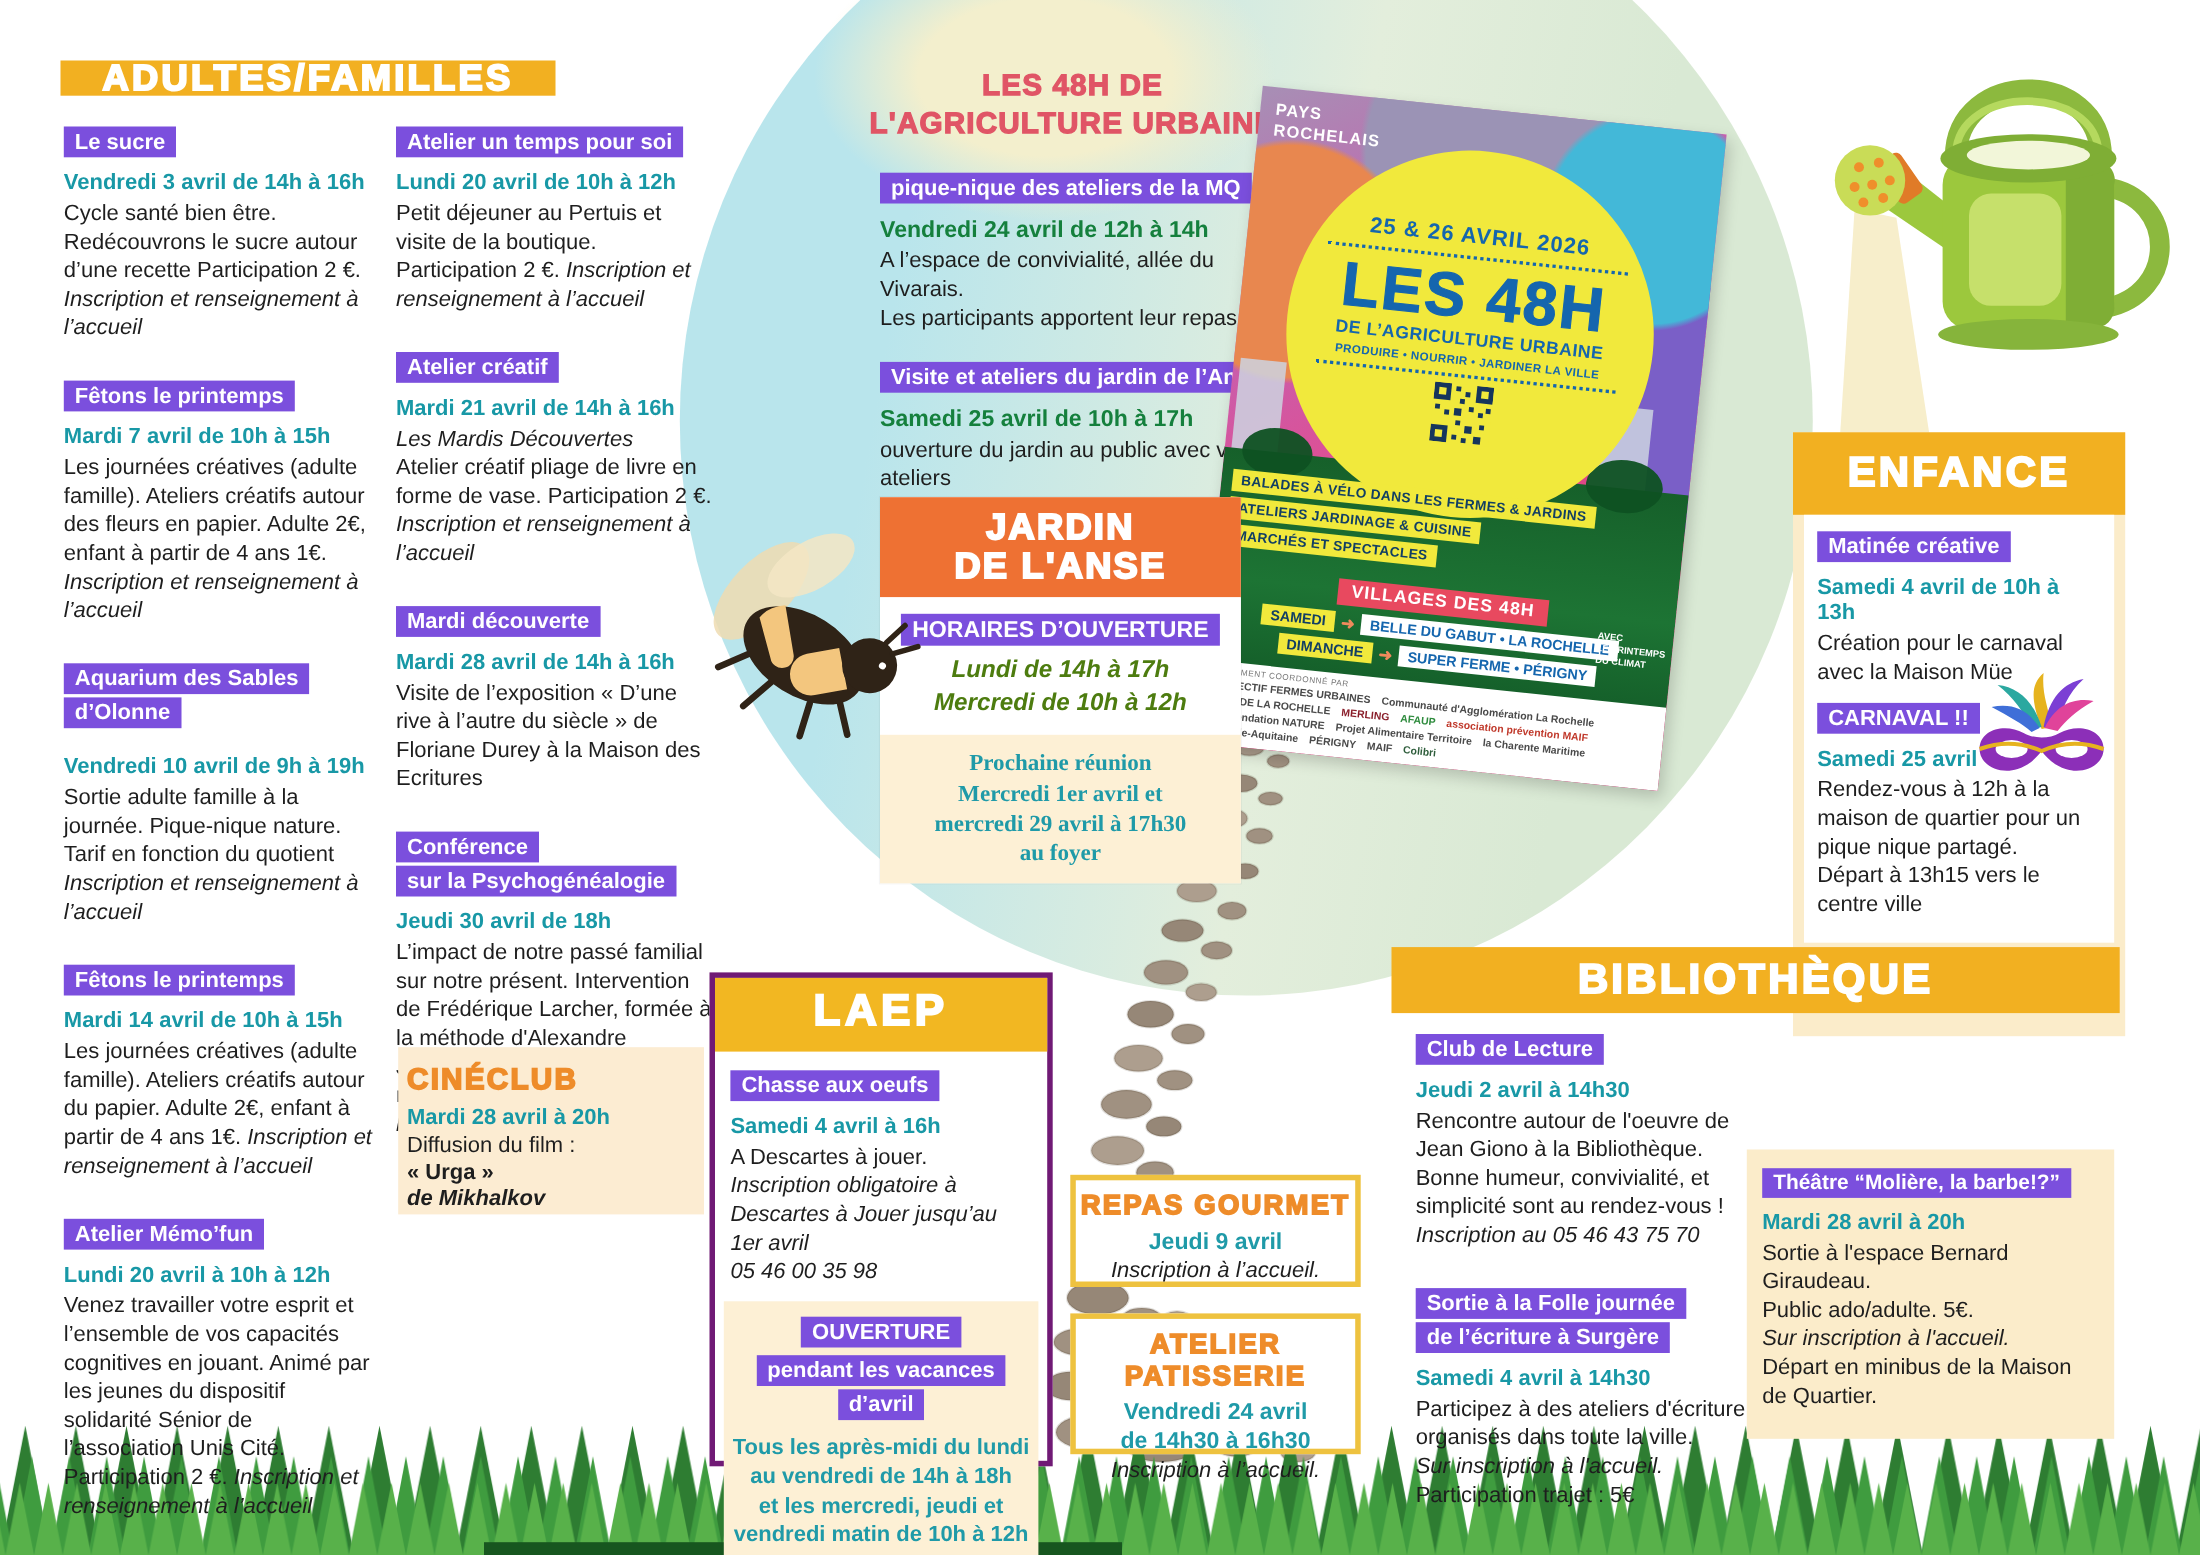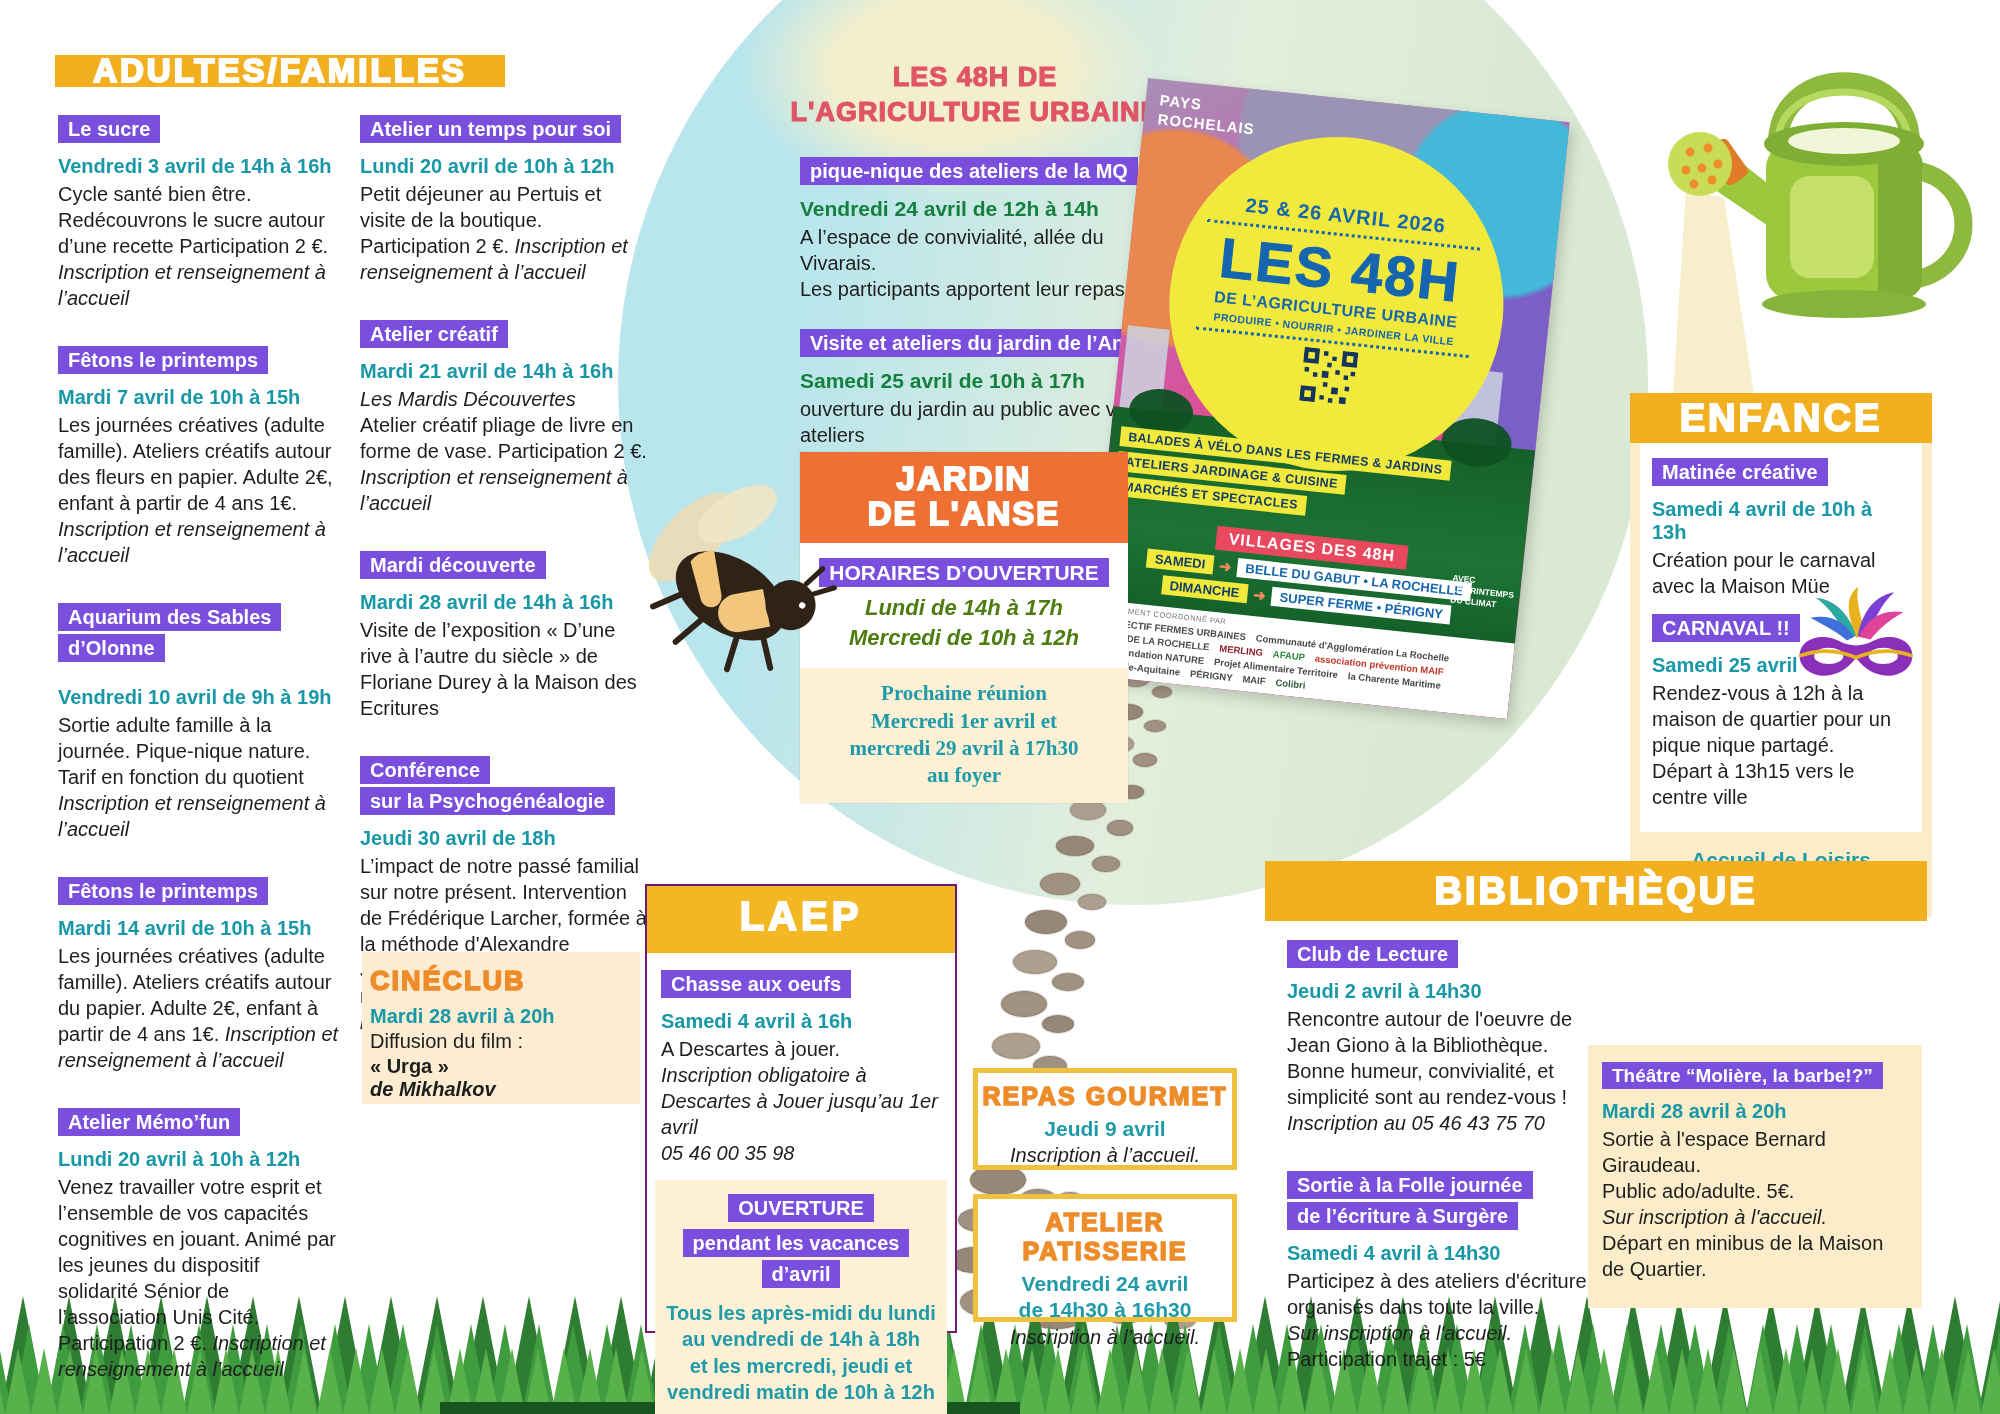--- a/index.html
+++ b/index.html
@@ -47,21 +47,21 @@
       box-shadow:0 0 0 1px rgba(0,0,0,.04);}
   .jardin-head{background:#ee7133;text-align:center;padding:10px 4px 12px;}
   .jardin-head span{font-size:33px;letter-spacing:2px;line-height:1.05;white-space:pre-line;display:block;}
   .jardin-white{background:#fff;padding:14px 10px 16px;text-align:center;}
   .jardin-white .chip{font-size:21px;}
   .hours{font-size:22px;font-weight:bold;color:#4d7c0f;margin-top:3px;white-space:pre-line;line-height:1.35;font-style:italic;}
   .jardin-cream{background:#fdf0d5;padding:12px 6px 14px;text-align:center;font-family:Liberation Serif, serif;}
   .reunion{color:#1f9aa8;font-weight:bold;font-size:21px;line-height:1.3;white-space:pre-line;}
   
   .laep{position:absolute;left:645px;top:884px;width:312px;height:449px;box-sizing:border-box;
-      border:2px solid #701a75;background:#fff;z-index:3;}
+      border:5px solid #701a75;background:#fff;z-index:3;}
   .laep-head{background:#f2b722;text-align:center;padding:8px 0 14px;}
   .laep-head span{font-size:40px;letter-spacing:4px;}
   .laep-content{padding:16px 14px 0;}
   .ouverture{background:#fdf0d5;margin:14px 8px 0;padding:13px 4px 14px;text-align:center;}
   .ouverture .chip{font-size:20px;}
   .ouv-text{color:#1f9aa8;font-weight:bold;font-size:20px;line-height:1.32;white-space:pre-line;margin-top:10px;}
   
   .frame-box{position:absolute;left:973px;width:264px;box-sizing:border-box;border:5px solid #eec23f;
       background:#fff;text-align:center;z-index:3;padding:9px 4px;}
   .repas{top:1068px;height:102px;}
@@ -108,21 +108,21 @@
       box-sizing:border-box;padding:4px 8px;}
   .coord{font-size:7.5px;color:#777;letter-spacing:.5px;}
   .partners{display:flex;flex-wrap:wrap;gap:3px 10px;align-items:center;margin-top:3px;}
   .partners span{font-size:9.5px;font-weight:bold;color:#4a4a4a;}
   .partners span:nth-child(4){color:#8a1f2b;}
   .partners span:nth-child(5){color:#2e8b3d;}
   .partners span:nth-child(6){color:#c0392b;}
   .partners span:nth-child(13){color:#2e5d3b;}
   
   .enfance{position:absolute;left:1630px;top:393px;width:302px;z-index:3;background:#fbecca;}
-  .enfance-head{height:50px;}
+  .enfance-head{height:75px;}
   .enfance-head span{font-size:38px;}
   .enf-white{background:#fff;margin:0 10px;padding:14px 12px 8px;position:relative;}
   .enf-white .event{margin-bottom:14px;}
   .enf-footer{text-align:center;padding:14px 4px 16px;color:#1f9aa8;font-weight:bold;font-size:21px;
       line-height:1.3;white-space:pre-line;}
   .mask-wrap{position:absolute;right:2px;top:142px;}
   
   .biblio{position:absolute;left:1265px;top:861px;width:662px;z-index:3;}
   .biblio-head{height:60px;}
   .biblio-head span{font-size:38px;}

